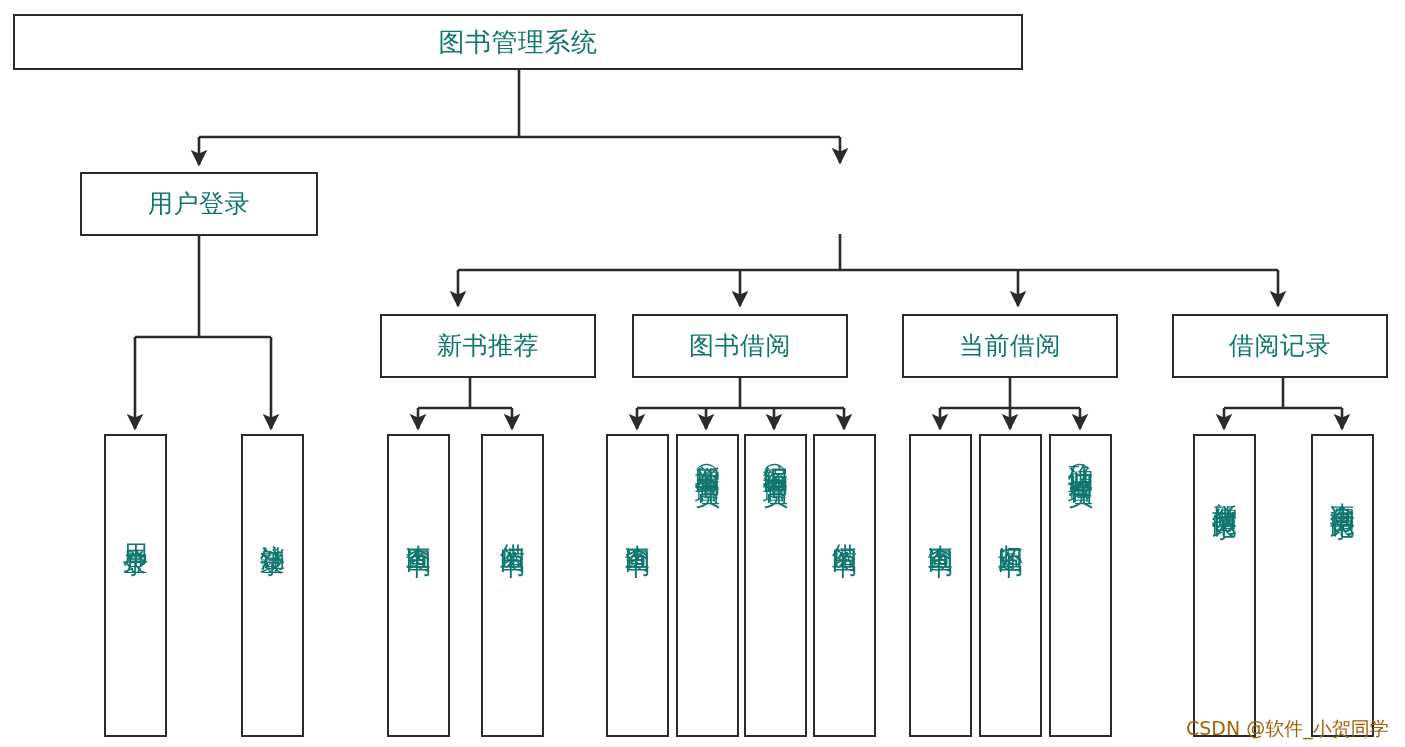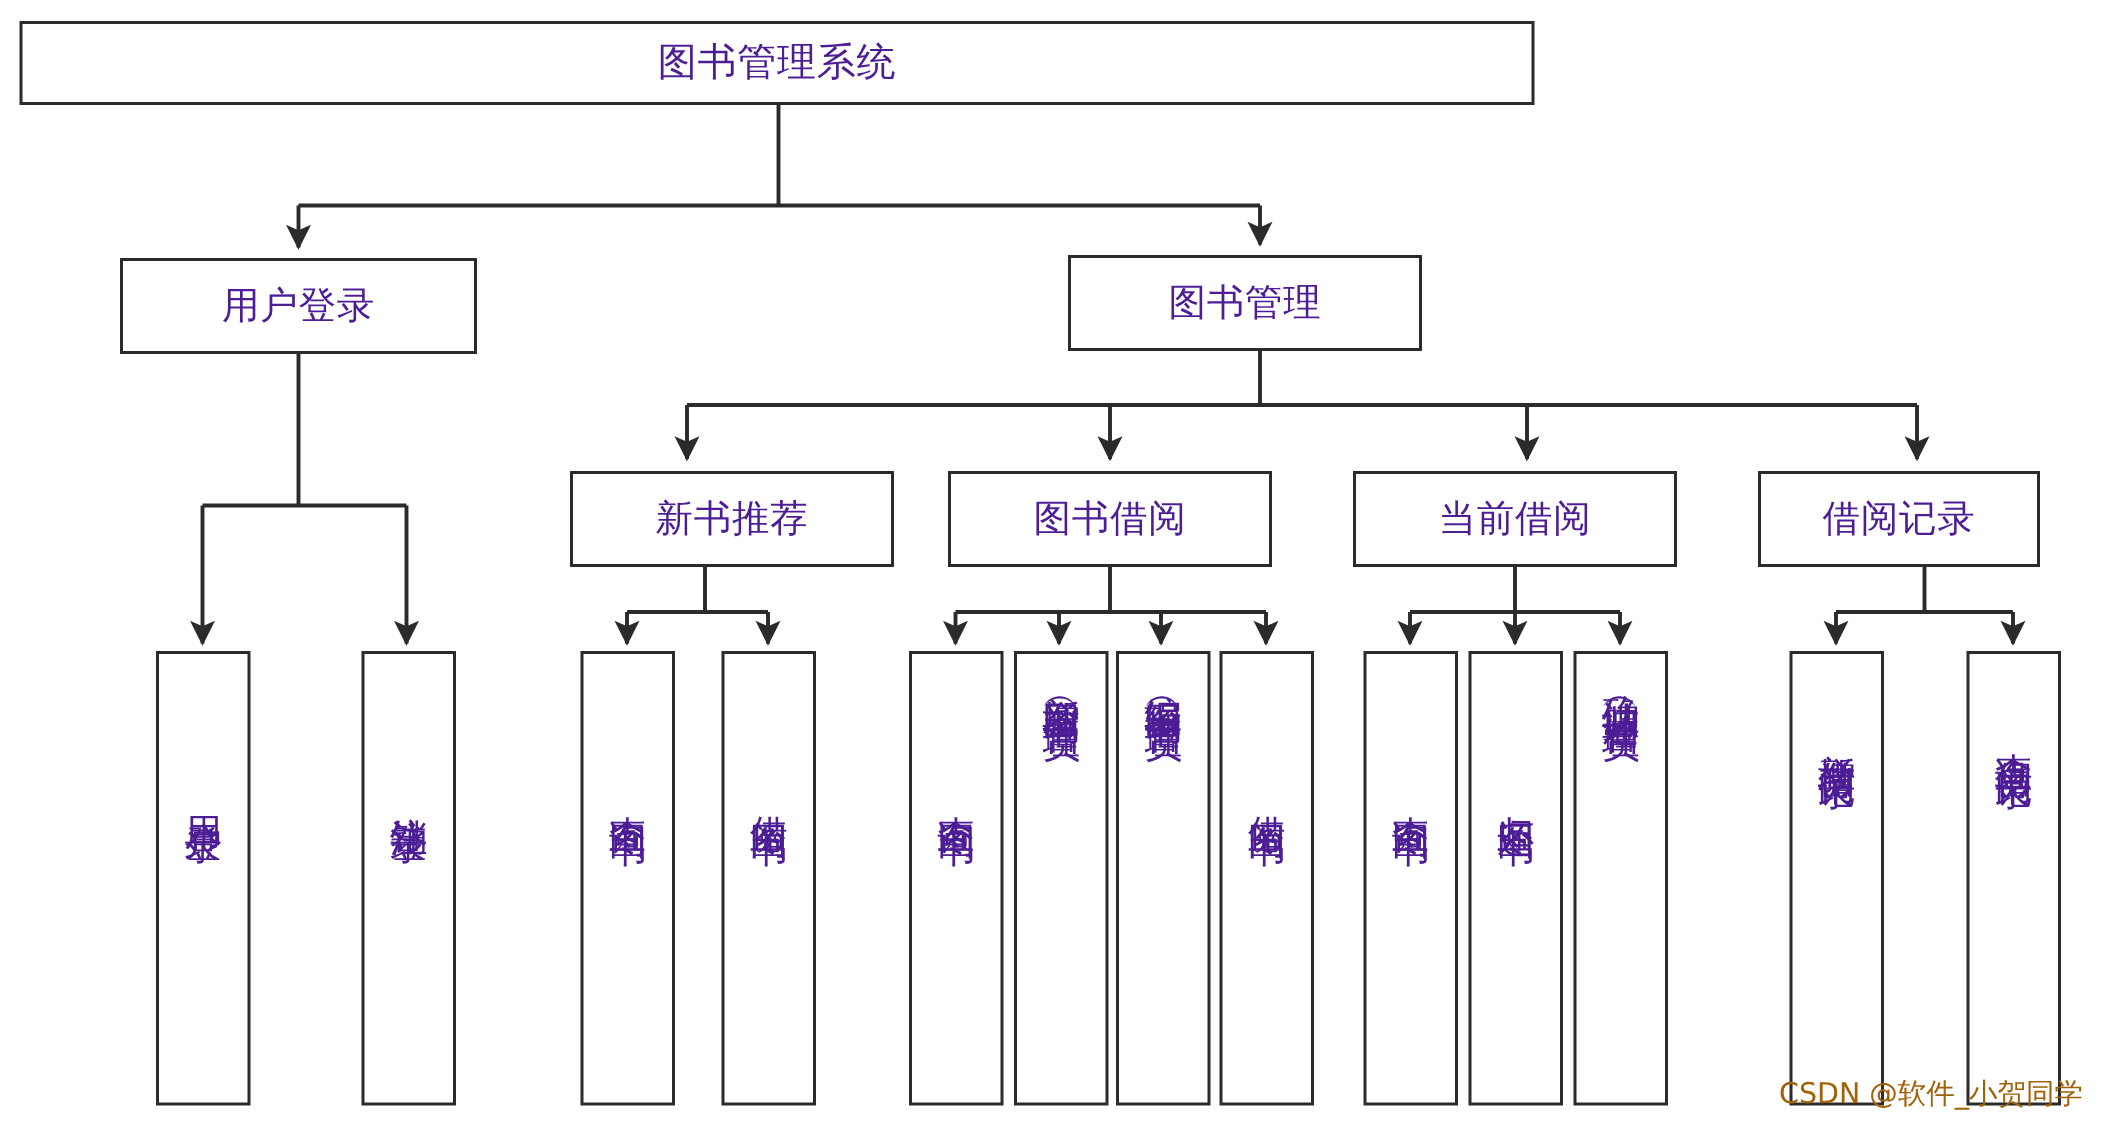--- a/index.html
+++ b/index.html
@@ -27,21 +27,21 @@
     pointer-events: none;
   }
   .node {
     position: absolute;
     box-sizing: border-box;
     border: 2px solid #2b2b2b;
     background: #ffffff;
     display: flex;
     align-items: center;
     justify-content: center;
-    color: #4c1d95;
+    color: #0f766e;
     z-index: 2;
   }
   .node .label {
     display: block;
     text-align: center;
     line-height: 1.18;
     letter-spacing: 0.5px;
   }
   
   .node.horiz .label {
@@ -130,34 +130,31 @@
     </g>
   </svg>
 
   <div class="node horiz root" style="left:13px; top:14px; width:1010px; height:56px;">
     <span class="label">图书管理系统</span>
   </div>
 
   <div class="node horiz" style="left:80px; top:172px; width:238px; height:64px;">
     <span class="label">用户登录</span>
   </div>
-  <div class="node horiz" style="left:712px; top:170px; width:236px; height:64px;">
-    <span class="label">图书管理</span>
-  </div>
 
   <div class="node horiz" style="left:362px; top:314px; width:216px; height:64px;margin-left:18px;">
     <span class="label">新书推荐</span>
   </div>
   <div class="node horiz" style="left:632px; top:314px; width:216px; height:64px;justify-content:center;">
     <span class="label">图书借阅</span>
   </div>
   <div class="node horiz" style="left:902px; top:314px; width:216px; height:64px;">
     <span class="label">当前借阅</span>
   </div>
-  <div class="node horiz" style="left:1172px; top:314px; width:188px; height:64px;">
+  <div class="node horiz" style="left:1172px; top:314px; width:216px; height:64px;">
     <span class="label">借阅记录</span>
   </div>
 
   <div class="node vert" style="left:104px; top:434px; width:63px; height:303px; padding-top:88px;">
     <span class="label">用户登录</span>
   </div>
   <div class="node vert" style="left:241px; top:434px; width:63px; height:303px; padding-top:88px;">
     <span class="label">注销登录</span>
   </div>
 

